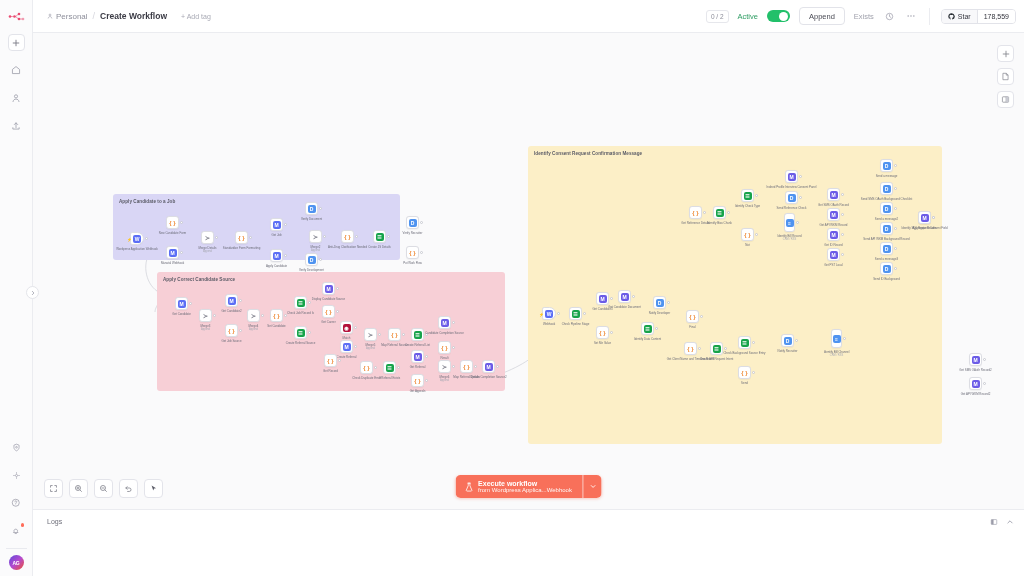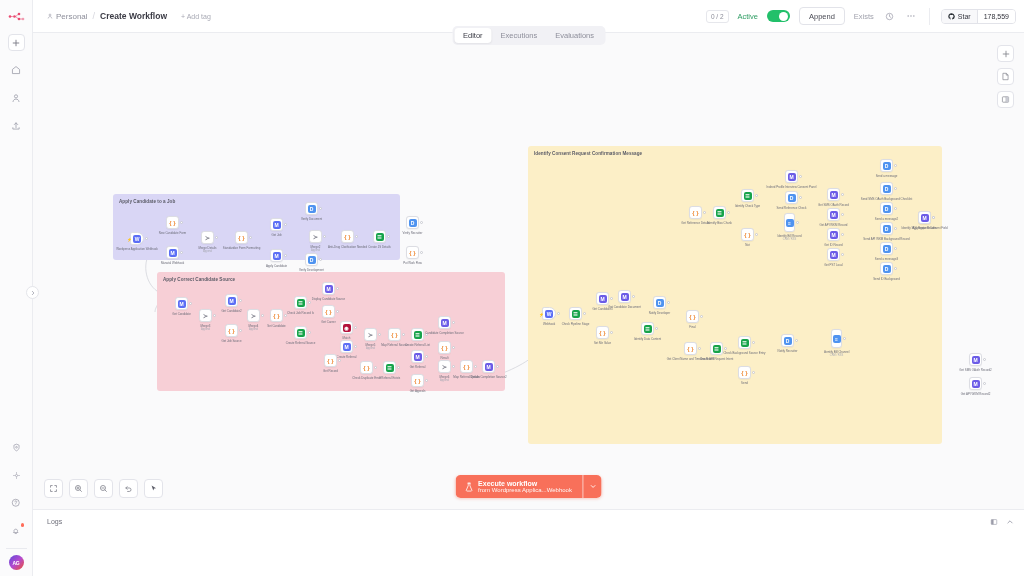--- a/index.html
+++ b/index.html
@@ -340,25 +340,20 @@
             <svg width="7" height="7" viewBox="0 0 16 16" fill="#24292f">
                 <path d="M8 .8a7.2 7.2 0 00-2.28 14.04c.36.07.49-.16.49-.35v-1.2c-2 .44-2.43-.97-2.43-.97-.33-.83-.8-1.05-.8-1.05-.66-.45.05-.44.05-.44.73.05 1.11.75 1.11.75.65 1.1 1.7.78 2.12.6.07-.47.25-.79.46-.97-1.6-.18-3.28-.8-3.28-3.56 0-.79.28-1.43.74-1.94-.07-.18-.32-.91.07-1.9 0 0 .6-.19 1.98.74a6.9 6.9 0 013.6 0c1.37-.93 1.97-.74 1.97-.74.4.99.15 1.72.07 1.9.46.51.74 1.15.74 1.94 0 2.77-1.69 3.38-3.3 3.56.26.22.49.66.49 1.34v1.98c0 .19.13.42.5.35A7.2 7.2 0 008 .8z"></path>
               </svg>
             <span>Star</span>
           </span>
           <span class="star-count">178,559</span>
         </span>
       </div>
     </div>
 
-    <div class="tabs">
-      <span class="tab active">Editor</span>
-      <span class="tab">Executions</span>
-      <span class="tab">Evaluations</span>
-    </div>
 
     <div class="canvas">
 
       <svg class="edges">
         <g fill="none" stroke="#c6c7d0" stroke-width="0.6">
           <path d="M120 215 C 108 228, 112 250, 124 258"></path>
           <path d="M124 258 C 132 266, 122 272, 122 279"></path>
           <path d="M350 190 C 330 205, 300 208, 280 208"></path>
           <path d="M180 240 C 200 252, 230 255, 250 258"></path>
           <path d="M470 340 C 495 330, 505 320, 515 310"></path>

